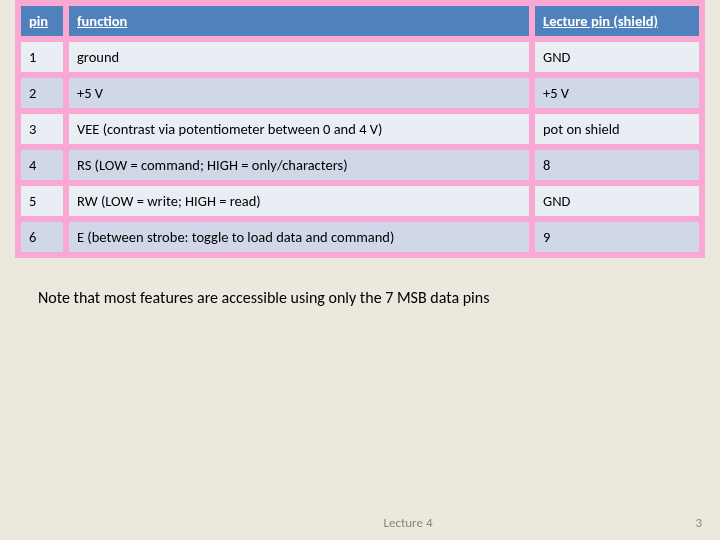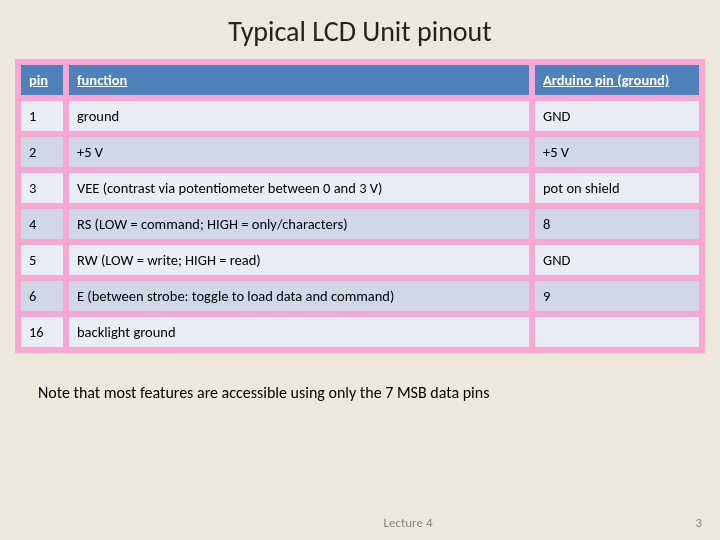--- a/index.html
+++ b/index.html
@@ -76,71 +76,65 @@
     right: 18px;
     font-size: 13px;
     color: #8a8676;
   }
 </style>
 </head>
 <body>
 
 <div class="slide">
 
-  <div class="title">Typical LCD Unit pinout</div>
 
   <table>
     <colgroup>
       <col class="col-pin">
         <col class="col-func">
         <col class="col-ard">
     </colgroup>
     <thead>
       <tr>
         <th>pin</th>
         <th>function</th>
-        <th>Arduino pin (ground)</th>
+        <th>Lecture pin (shield)</th>
       </tr>
     </thead>
     <tbody>
       <tr>
         <td>1</td>
         <td>ground</td>
         <td>GND</td>
       </tr>
       <tr>
         <td>2</td>
         <td>+5 V</td>
         <td>+5 V</td>
       </tr>
       <tr>
         <td>3</td>
-        <td>VEE (contrast via potentiometer between 0 and 3 V)</td>
+        <td>VEE (contrast via potentiometer between 0 and 4 V)</td>
         <td>pot on shield</td>
       </tr>
       <tr>
         <td>4</td>
         <td>RS (LOW = command; HIGH = only/characters)</td>
         <td>8</td>
       </tr>
       <tr>
         <td>5</td>
         <td>RW (LOW = write; HIGH = read)</td>
         <td>GND</td>
       </tr>
       <tr>
         <td>6</td>
         <td>E (between strobe: toggle to load data and command)</td>
         <td>9</td>
       </tr>
-      <tr>
-        <td>16</td>
-        <td>backlight ground</td>
-        <td></td>
-      </tr>
     </tbody>
   </table>
 
   <div class="note">Note that most features are accessible using only the 7 MSB data pins</div>
 
   <div class="footer-center">Lecture 4</div>
   <div class="footer-right">3</div>
 
 </div>
 

